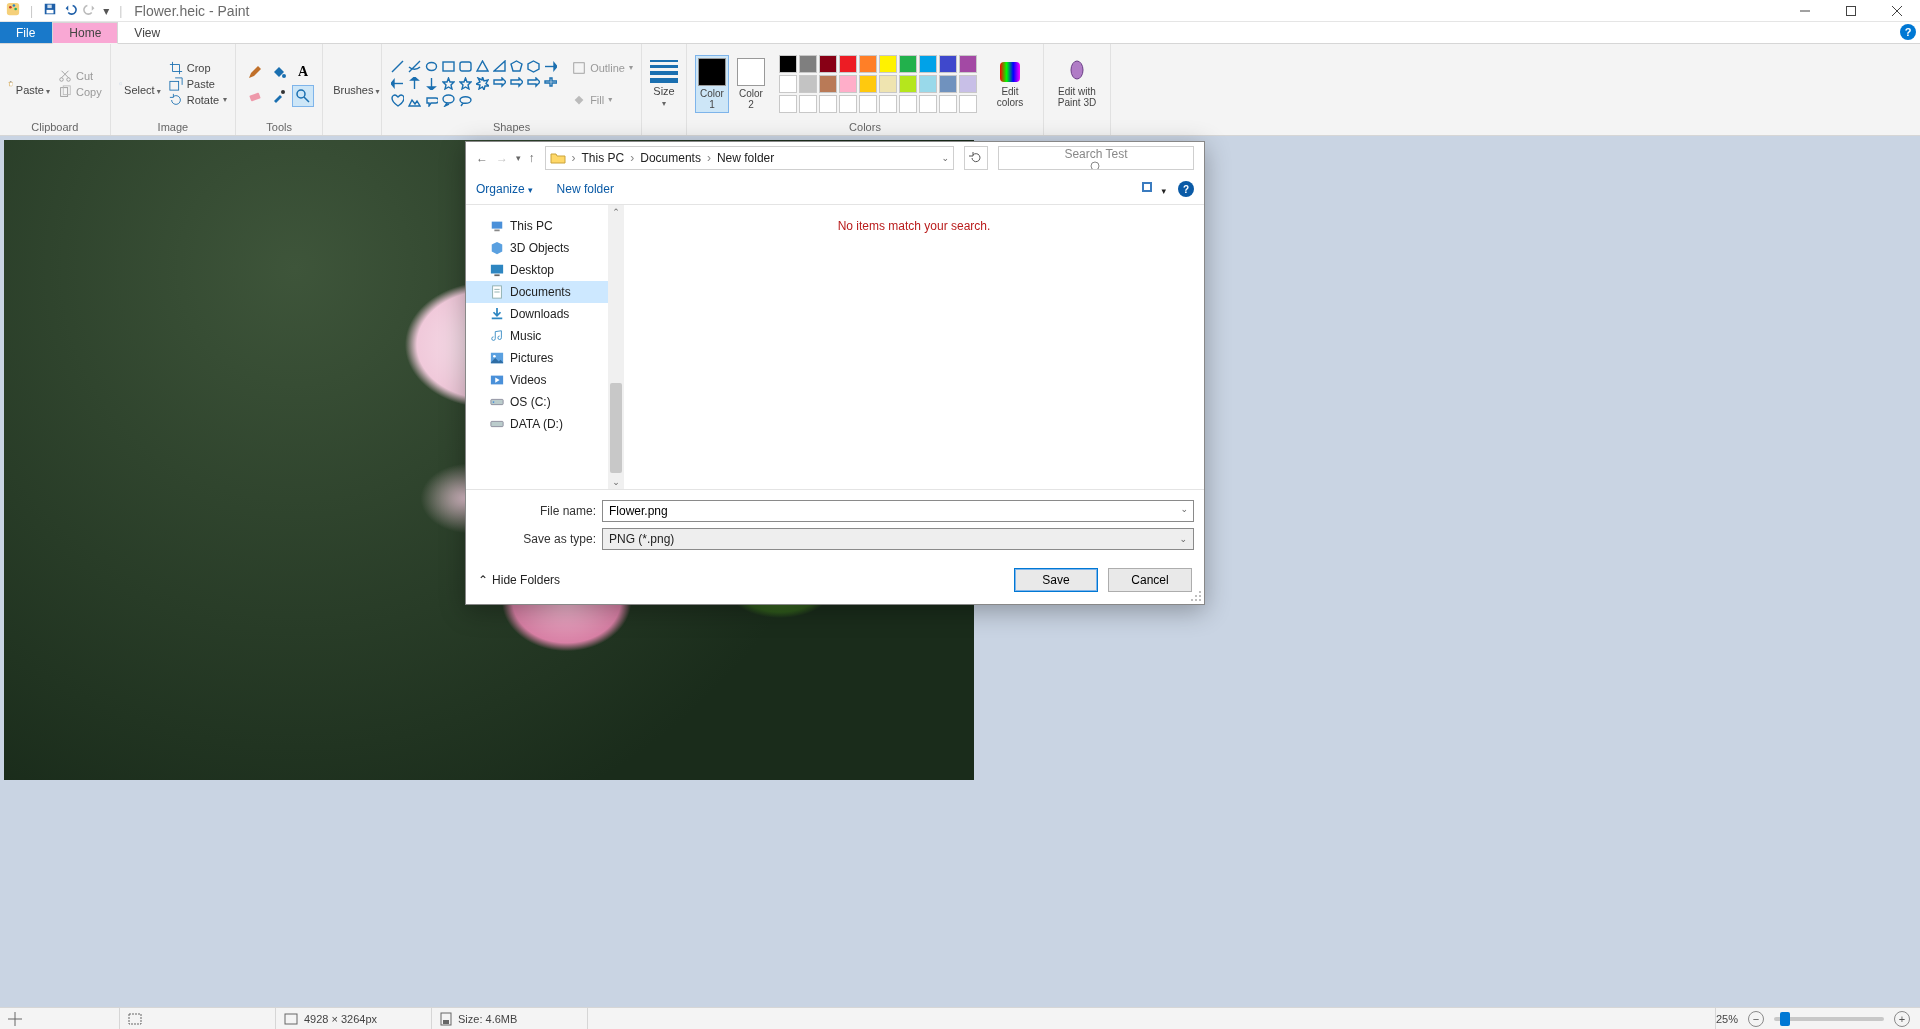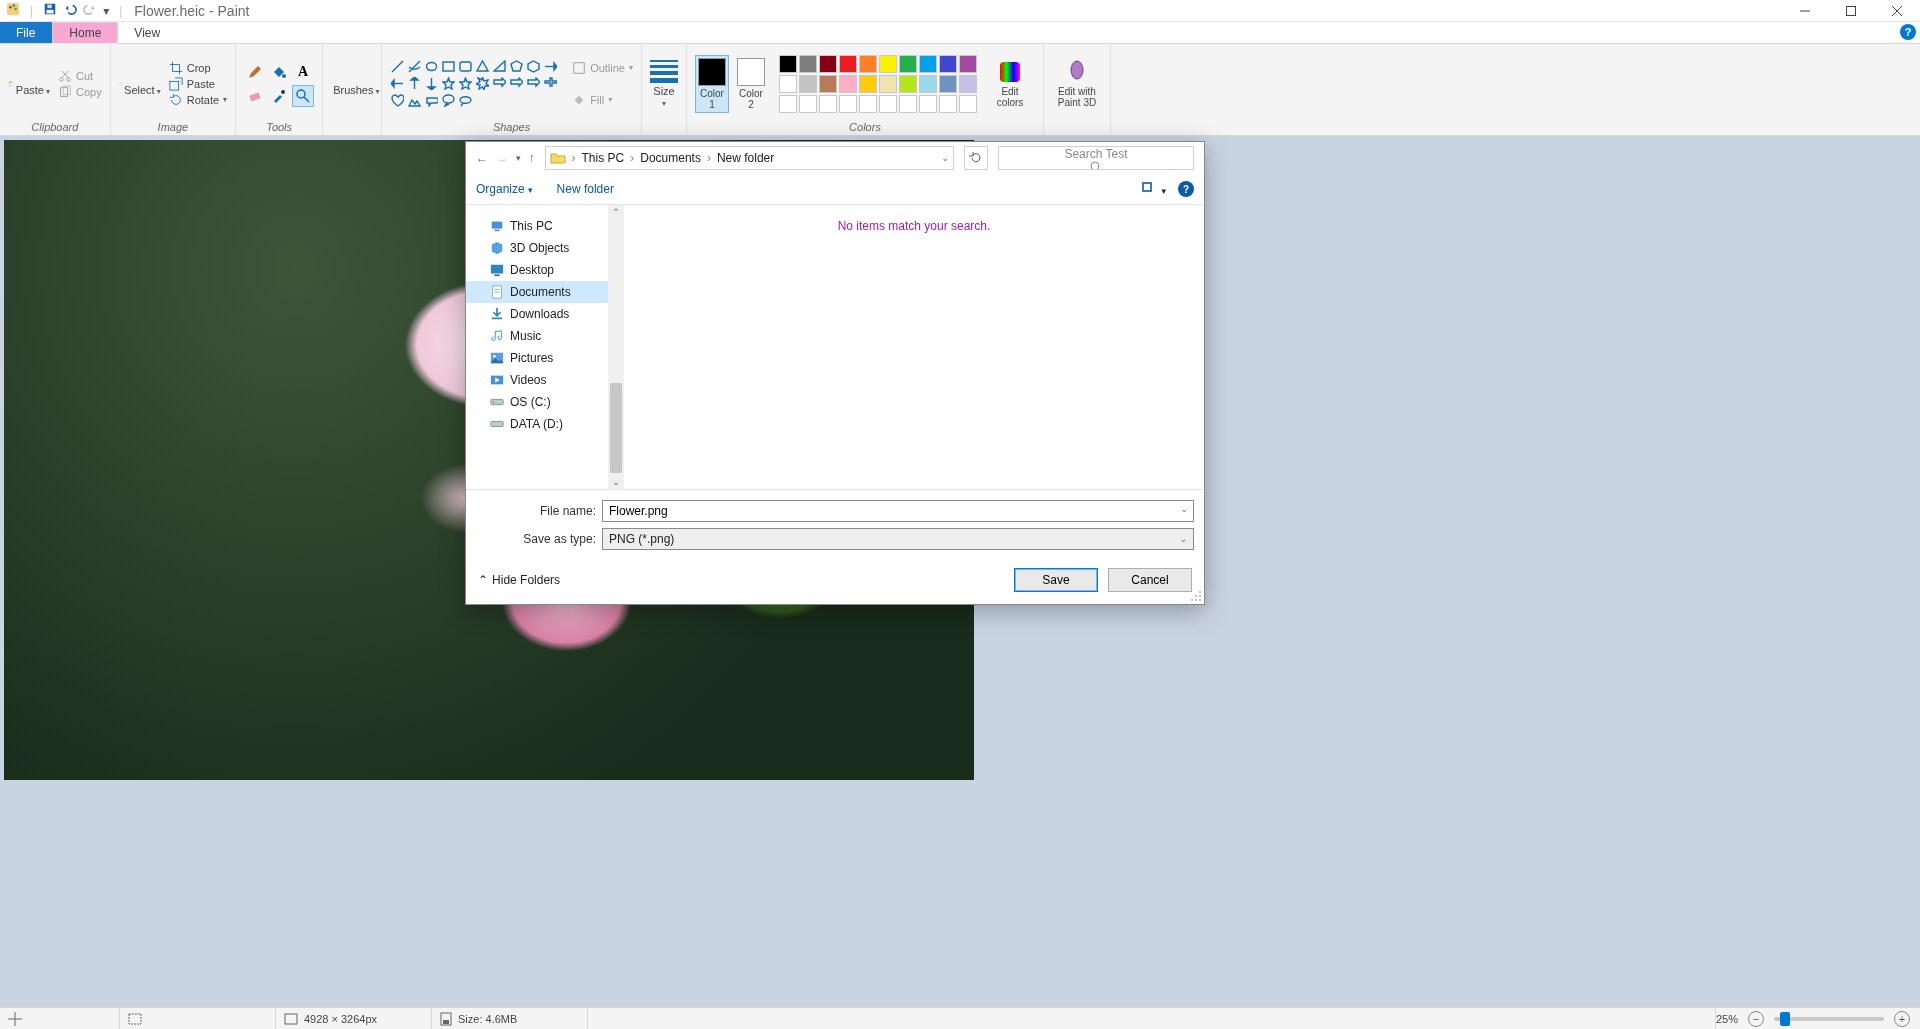--- a/index.html
+++ b/index.html
@@ -19,21 +19,21 @@
 .tabbar { height: 22px; display: flex; align-items: stretch; border-bottom: 1px solid #d6d6d6; background: #fff; }
 .tab { padding: 0 16px; display: flex; align-items: center; font-size: 12px; color: #444; border-right: 1px solid transparent; }
 .tab.file { background: #1979ca; color: #fff; }
 .tab.active { background: #f9a8d4; border: 1px solid #d6d6d6; border-bottom: 1px solid #f4f4f4; margin-bottom: -1px; }
 .tabbar-right { margin-left: auto; display: flex; align-items: center; padding-right: 8px; gap: 8px; }
 
 
 .ribbon { height: 92px; background: #f4f4f4; border-bottom: 1px solid #d6d6d6; display: flex; }
 .group { border-right: 1px solid #e1e1e1; display: flex; flex-direction: column; align-items: center; padding: 4px 8px 2px; }
 .group-content { flex: 1; display: flex; align-items: center; gap: 8px; }
-.group-label { font-size: 11px; color: #666; margin-top: 2px; font-style: italic; }
+.group-label { font-size: 11px; color: #666; margin-top: 2px; }
 .big-btn { display: flex; flex-direction: row; align-items: flex-end; width: 42px; gap: 2px; font-size: 11px; color: #444; }
 .big-btn svg { width: 24px; height: 24px; }
 .stack { display: flex; flex-direction: column; gap: 2px; }
 .mini-item { display: flex; align-items: center; gap: 4px; font-size: 11px; color: #444; }
 .mini-item.dim { color: #999; }
 .mini-item svg { width: 14px; height: 14px; }
 .tool-grid { display: grid; grid-template-columns: repeat(3, 22px); gap: 2px; }
 .tool-grid button { width: 22px; height: 22px; border: 1px solid transparent; background: transparent; display: flex; align-items: center; justify-content: center; }
 .tool-grid button.sel { background: #cde6f7; border-color: #7eb4ea; }
 .shapes-gal { display: grid; grid-template-columns: repeat(10, 15px); grid-template-rows: repeat(3, 15px); gap: 2px; }
@@ -78,21 +78,21 @@
 .dlg-toolbar .lnk { color: #0a5aa6; }
 .dlg-toolbar .right { margin-left: auto; display: flex; align-items: center; gap: 12px; }
 .help-dot { width: 16px; height: 16px; border-radius: 50%; background: #0a5aa6; color: #fff; font-size: 10px; display: flex; align-items: center; justify-content: center; font-weight: bold; }
 .dlg-body { flex: 1; display: flex; border-top: 1px solid #e4e4e4; border-bottom: 1px solid #e4e4e4; position: relative; }
 .tree { width: 142px; border-right: 0; padding-top: 10px; }
 .tree-item { display: flex; align-items: center; gap: 6px; padding: 4px 6px 4px 24px; font-size: 12px; }
 .tree-item.selected { background: #cde8ff; }
 .tree-item svg { width: 14px; height: 14px; flex-shrink: 0; }
 .scrollcol { width: 16px; background: #f0f0f0; display: flex; flex-direction: column; justify-content: space-between; align-items: center; padding: 2px 0; }
 .scrollcol .thumb { width: 12px; height: 90px; background: #c8c8c8; border-radius: 2px; margin-top: auto; margin-bottom: 4px; }
-.filelist { flex: 1; display: flex; align-items: flex-start; justify-content: center; color: #a21caf; padding-top: 14px; font-size: 12px; }
+.filelist { flex: 1; display: flex; align-items: flex-start; justify-content: center; color: #b91c1c; padding-top: 14px; font-size: 12px; }
 .dlg-fields { padding: 10px 10px 0; display: grid; grid-template-columns: 120px 1fr; gap: 6px 6px; align-items: center; font-size: 12px; }
 .dlg-fields label { text-align: right; color: #333; }
 .dlg-fields input, .dlg-fields .combo { height: 22px; border: 1px solid #8a8a8a; width: 100%; padding: 0 6px; font-size: 12px; background: #fff; }
 .dlg-fields .combo { background: #eee; display: flex; align-items: center; justify-content: space-between; }
 .dlg-footer { display: flex; align-items: center; padding: 18px 12px 12px; gap: 12px; }
 .dlg-footer .hide { display: flex; align-items: center; gap: 4px; font-size: 12px; }
 .dlg-footer .btns { margin-left: auto; display: flex; gap: 10px; }
 .dlg-footer button { width: 84px; height: 24px; border: 1px solid #adadad; background: #e9e9e9; font-size: 12px; }
 .dlg-footer button.primary { border: 1px solid #0078d4; box-shadow: inset 0 0 0 1px #7eb4ea; }
 .dlg-resize { position: absolute; right: 2px; bottom: 2px; width: 12px; height: 12px; color: #aaa; }

